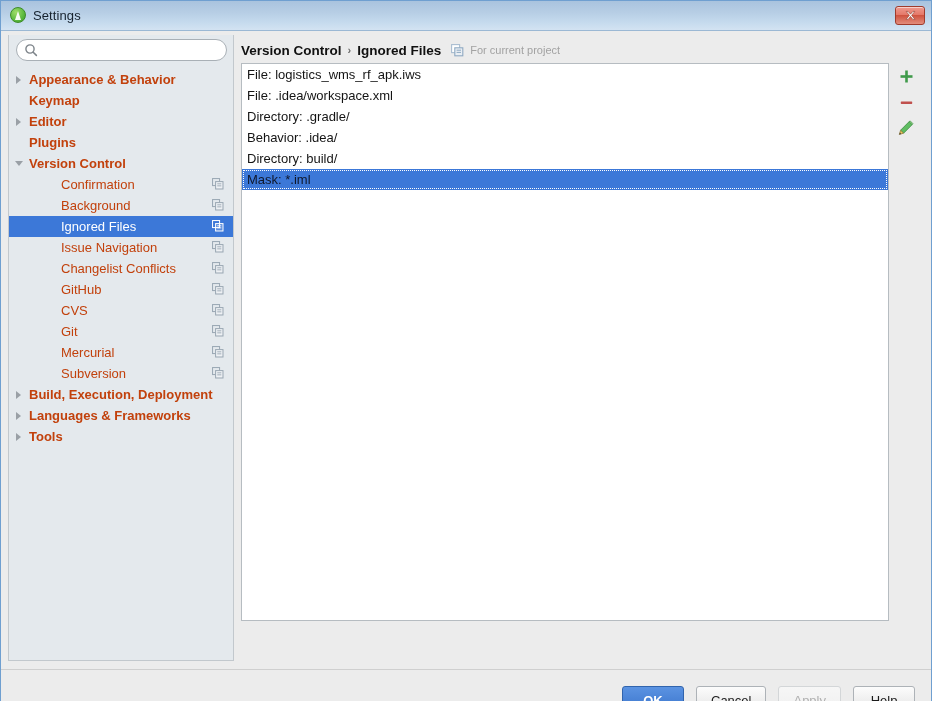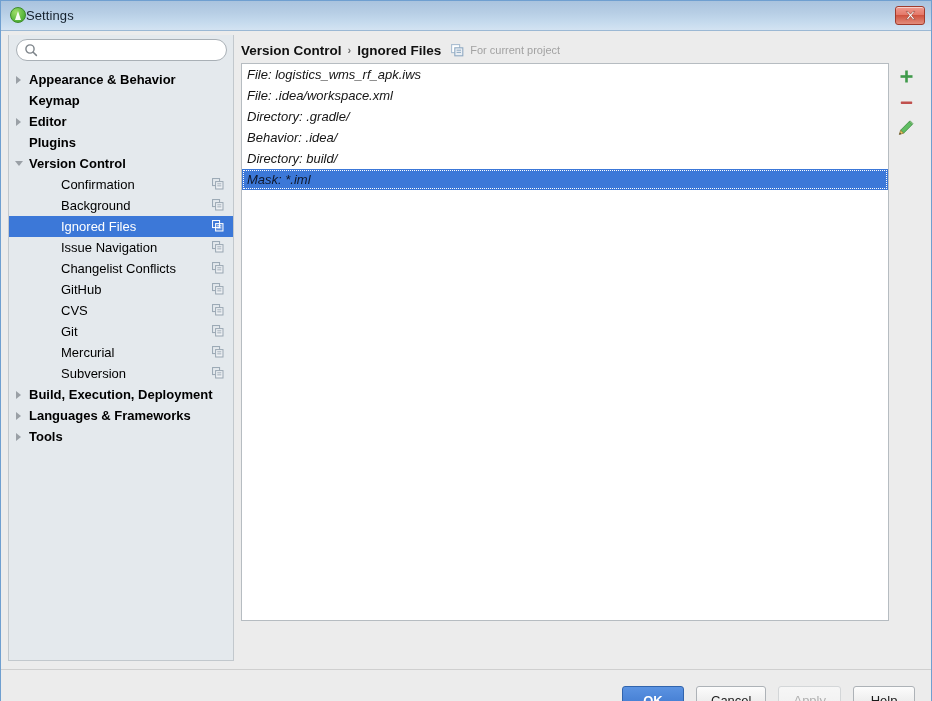--- a/index.html
+++ b/index.html
@@ -29,20 +29,21 @@
     height: 30px;
     background: linear-gradient(to bottom, #a9c3de 0%, #b7cee5 40%, #c6dbee 75%, #d3e3f2 100%);
     border-bottom: 1px solid #9bb8d4;
     box-sizing: border-box;
   }
   #title-left {
     position: absolute;
     left: 9px; top: 6px;
     display: flex;
     align-items: center;
+    gap: 7px;
   }
   .app-icon {
     width: 16px; height: 16px;
     border-radius: 50%;
     background: radial-gradient(circle at 35% 30%, #9fdc6a 0%, #5bb93f 60%, #3f9a2c 100%);
     border: 1px solid #3d8c29;
     box-sizing: border-box;
     position: relative;
   }
   .app-icon::after {
@@ -124,21 +125,21 @@
     width: 224px;
     bottom: 0;
     overflow: hidden;
   }
   .tree-row {
     position: relative;
     height: 21px;
     display: flex;
     align-items: center;
     font-size: 13px;
-    color: #000000;
+    color: #c2410c;
     cursor: default;
     white-space: nowrap;
   }
   .tree-row.level0 { padding-left: 20px; font-weight: bold; }
   .tree-row.level1 { padding-left: 52px; font-weight: normal; align-items: center; }
   .tree-row.selected {
     background: #3c78d8;
     color: #ffffff;
   }
   .arrow {
@@ -197,21 +198,20 @@
 
   #list-panel {
     position: absolute;
     left: 0; top: 28px;
     width: 648px;
     height: 558px;
     background: #ffffff;
     border: 1px solid #b6bcc1;
     box-sizing: border-box;
     overflow: hidden;
-    font-style: italic;
   }
   .list-row {
     height: 21px;
     line-height: 21px;
     padding-left: 5px;
     font-size: 13px;
     color: #141414;
     white-space: nowrap;
     cursor: default;
     box-sizing: border-box;

